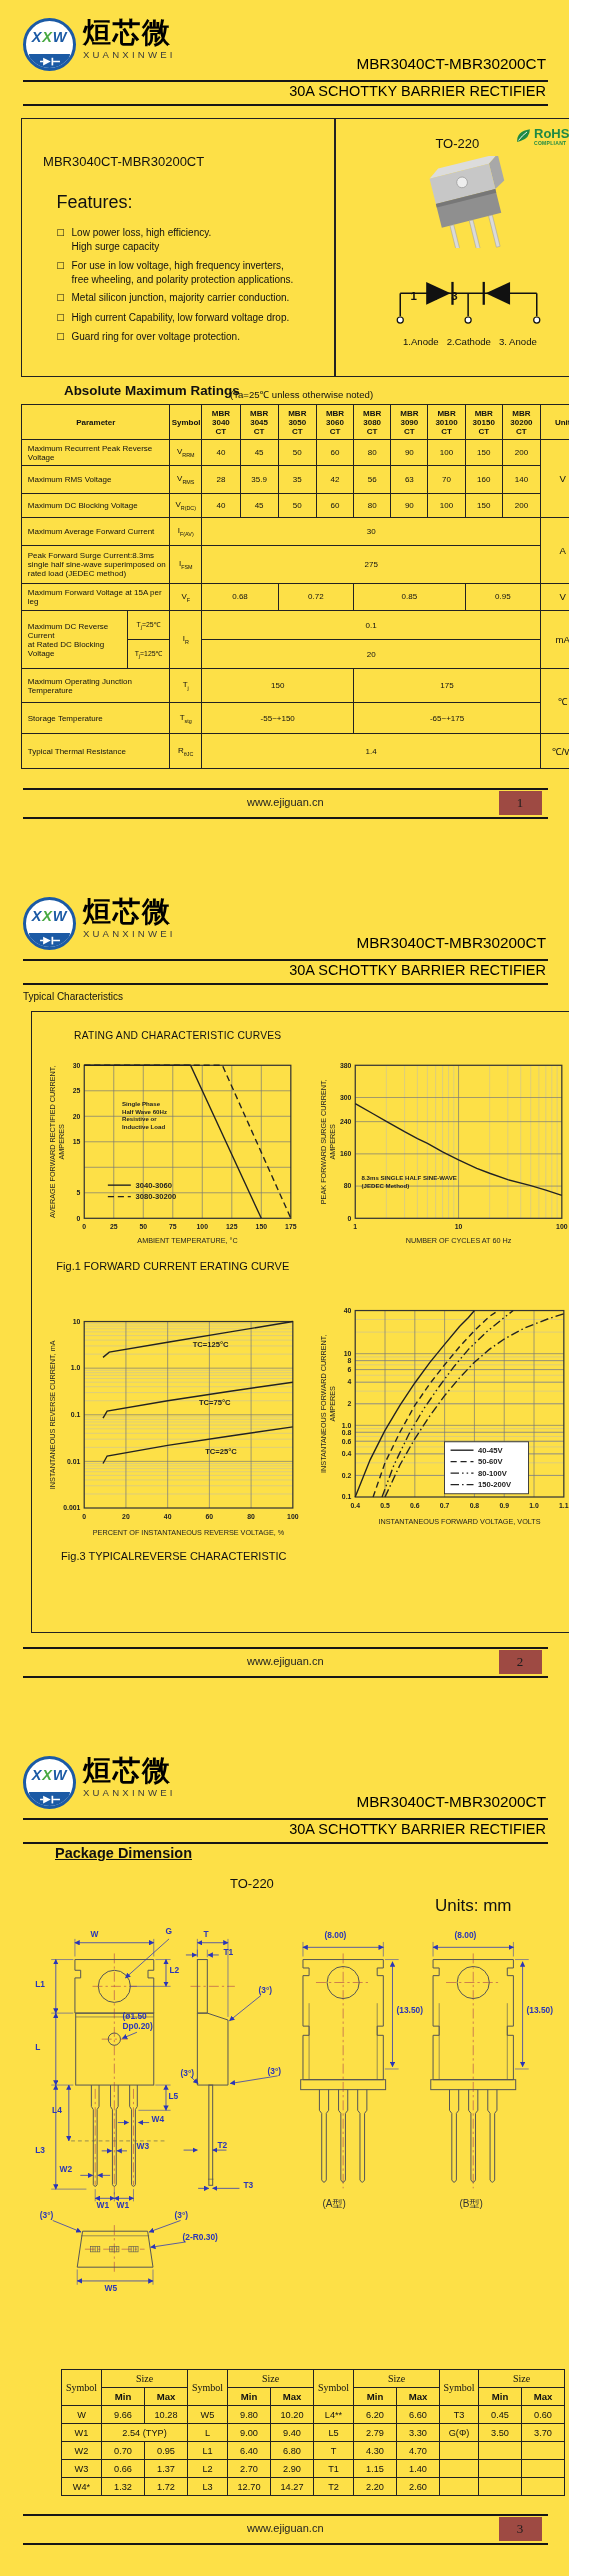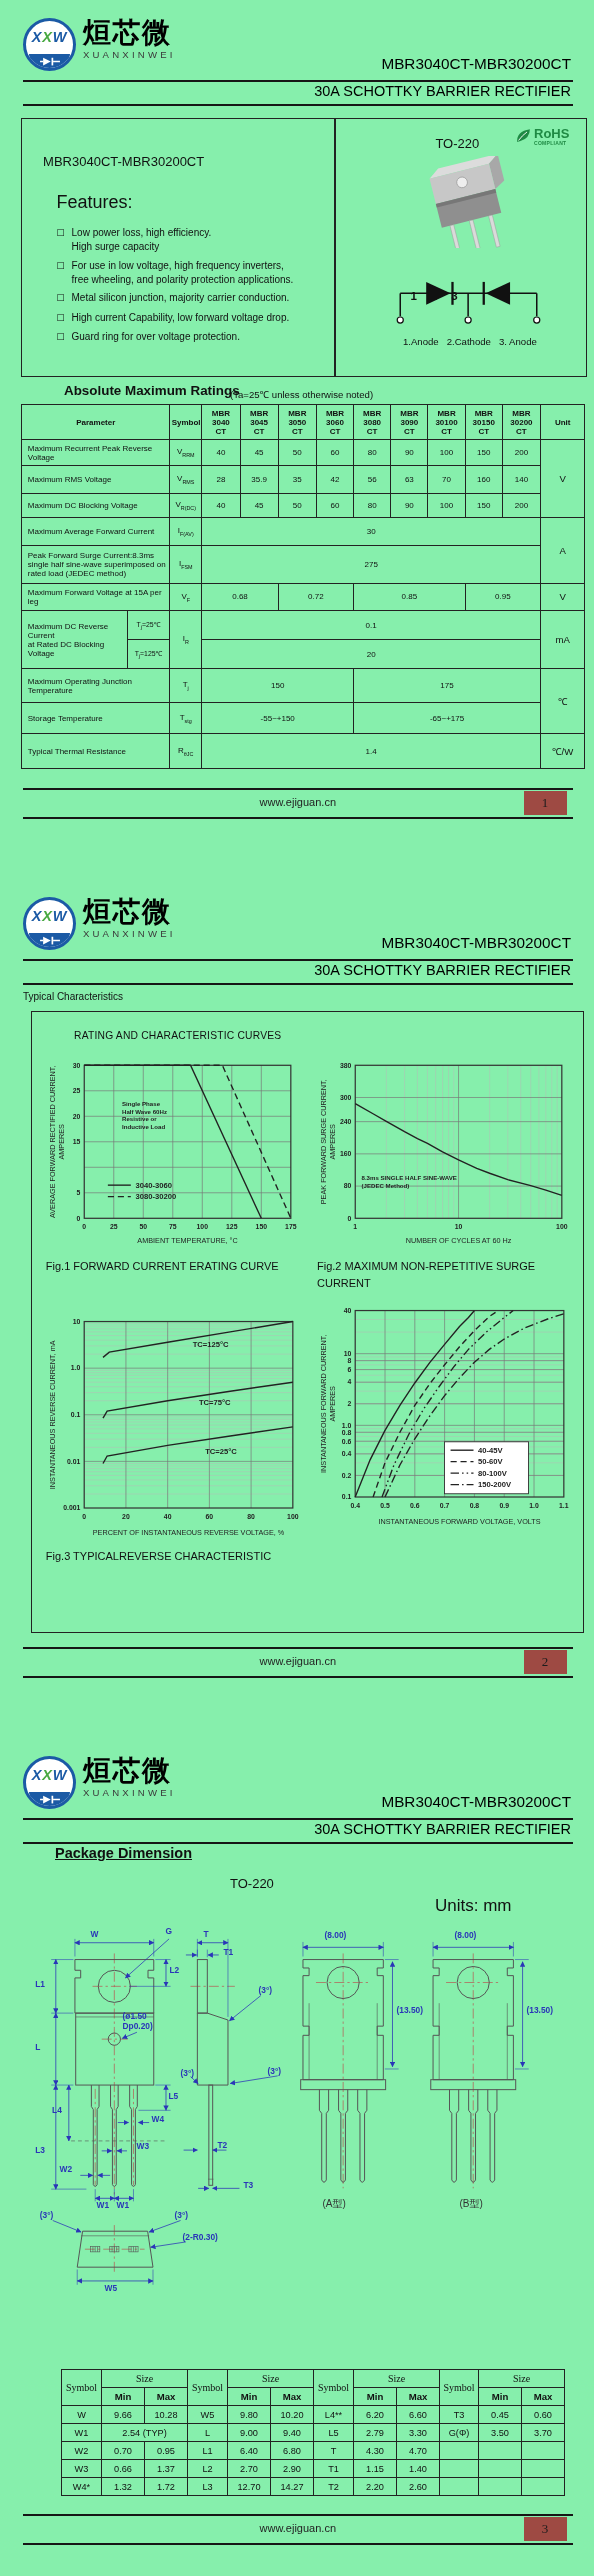--- a/index.html
+++ b/index.html
@@ -1,17 +1,17 @@
 <!DOCTYPE html>
 <html style="--brand: #1b5aa5; --green: #49a942; --rohs: #1f8a44; --badge: #9e4a43; --dim: #2a35b8; --center: #b85450; --outline: #555555;font-size:12.2px"><head>
 <meta charset="utf-8">
 <style>
   html,body{margin:0;padding:0;background:#fff;}
   body{width:607px;font-family:"Liberation Sans",sans-serif;color:#111;}
-  .page{position:relative;width:594px;height:859px;background:#86efac;overflow:hidden;}
+  .page{position:relative;width:552px;height:859px;background:#fde047;overflow:hidden;padding-left:17px;}
 
   
   .hdr{position:absolute;left:0;top:0;width:100%;height:130px;}
   .p23 .hdr{top:20px;}
   .logo{position:absolute;left:23px;top:18.4px;display:flex;gap:6.9px;align-items:flex-start;}
   .logo-circle{position:relative;width:47px;height:47px;border:3.1px solid var(--brand);border-radius:50%;overflow:hidden;background:#fff;}
   .logo-xxw{position:absolute;top:7.7px;left:0;width:100%;text-align:center;font-size:14.5px;font-weight:bold;font-style:italic;letter-spacing:0.8px;color:var(--brand);}
   .logo-xxw .g{color:var(--green);}
   .logo-band{position:absolute;bottom:0;left:3.1px;width:41px;height:14.5px;background:var(--brand);border-radius:0 0 23px 23px;display:flex;align-items:center;justify-content:center;}
   .brand-cn{font-size:28px;font-weight:bold;line-height:1.05;letter-spacing:1.5px;color:#000;}
@@ -58,21 +58,21 @@
   .amr-table td.p{text-align:left;padding-left:5.4px;white-space:pre-line;}
   .amr-table td.cond{font-size:6.9px;}
   .amr-table td.u{font-size:9.6px;}
   .amr-table sub{font-size:5.4px;}
 
   
   .tc-h{position:absolute;left:23px;top:132px;font-size:10px;}
   .curves-box{position:absolute;left:31px;top:152px;width:551px;height:620px;border:1.2px solid #222;}
   .rcc-title{position:absolute;left:42px;top:18.4px;font-size:10.3px;letter-spacing:0.2px;}
   .fig{position:absolute;}
-  .figcap{position:absolute;text-align:left;font-size:11px;white-space:pre-line;line-height:1.55;}
+  .figcap{position:absolute;text-align:center;font-size:11px;white-space:pre-line;line-height:1.55;}
   .chart text{font-family:"Liberation Sans",sans-serif;}
 
   
   .pd-h{position:absolute;left:55px;top:127px;font-size:14.5px;font-weight:bold;text-decoration:underline;}
   .pd-pkg{position:absolute;left:230px;top:158px;font-size:13px;}
   .pd-units{position:absolute;left:435px;top:178px;font-size:17px;}
   .pd-draw{position:absolute;left:24.5px;top:201px;width:559px;height:440px;}
   .draw-svg{position:absolute;left:0;top:0;}
   .dlab{position:absolute;color:var(--dim);font-size:8.4px;font-weight:bold;white-space:pre;line-height:1.15;}
   .dlab.cap{color:#333;font-weight:normal;font-size:10px;}
@@ -450,22 +450,20 @@
         <text x="45" y="88.6842105263158" text-anchor="end" font-size="9" font-weight="bold" fill="#222">240</text>
         <text x="45" y="57.10526315789474" text-anchor="end" font-size="9" font-weight="bold" fill="#222">300</text>
         <text x="45" y="15" text-anchor="end" font-size="9" font-weight="bold" fill="#222">380</text>
         <text x="185" y="244" text-anchor="middle" font-size="9.5" fill="#222">NUMBER OF CYCLES AT 60 Hz</text>
         <text x="12" y="112" transform="rotate(-90 12 112)" text-anchor="middle" font-size="9.5" fill="#222">PEAK  FORWARD SURGE CURRENT,</text>
         <text x="23" y="112" transform="rotate(-90 23 112)" text-anchor="middle" font-size="9.5" fill="#222">AMPERES</text>
         <polyline points="50.0,62.0 73.8,75.7 90.6,85.2 114.4,98.8 131.3,107.8 144.4,114.1 164.1,125.2 185.0,135.7 208.8,146.7 225.6,153.1 249.4,161.5 279.4,169.4 299.1,175.2 320.0,182.0" fill="none" stroke="#222" stroke-width="1.8" stroke-dasharray=""></polyline>
         <text x="58.19420844773757" y="162" font-size="8" font-weight="bold" fill="#222">8.3ms SINGLE HALF SINE-WAVE</text>
         <text x="58.19420844773757" y="172" font-size="8" font-weight="bold" fill="#222">(JEDEC Method)</text>
       </svg>
-    <div class="figcap" style="left:285px;top:246px;width:254px">Fig.2 MAXIMUM NON-REPETITIVE SURGE
-CURRENT</div>
     <svg class="chart fig" style="left:13.8px;top:300px" width="256" height="230" viewBox="0 0 335 300">
         <line y1="237.63717026449714" y2="237.63717026449714" x1="50" x2="323" stroke="#b8b8b8" stroke-width="0.6"></line>
         <line y1="226.89560346210058" y2="226.89560346210058" x1="50" x2="323" stroke="#b8b8b8" stroke-width="0.6"></line>
         <line y1="219.2743405289943" y2="219.2743405289943" x1="50" x2="323" stroke="#b8b8b8" stroke-width="0.6"></line>
         <line y1="213.36282973550286" y2="213.36282973550286" x1="50" x2="323" stroke="#b8b8b8" stroke-width="0.6"></line>
         <line y1="208.53277372659772" y2="208.53277372659772" x1="50" x2="323" stroke="#b8b8b8" stroke-width="0.6"></line>
         <line y1="204.44901955913033" y2="204.44901955913033" x1="50" x2="323" stroke="#b8b8b8" stroke-width="0.6"></line>
         <line y1="200.91151079349143" y2="200.91151079349143" x1="50" x2="323" stroke="#b8b8b8" stroke-width="0.6"></line>
         <line y1="197.7912069242012" y2="197.7912069242012" x1="50" x2="323" stroke="#b8b8b8" stroke-width="0.6"></line>
         <line y1="176.63717026449714" y2="176.63717026449714" x1="50" x2="323" stroke="#b8b8b8" stroke-width="0.6"></line>

